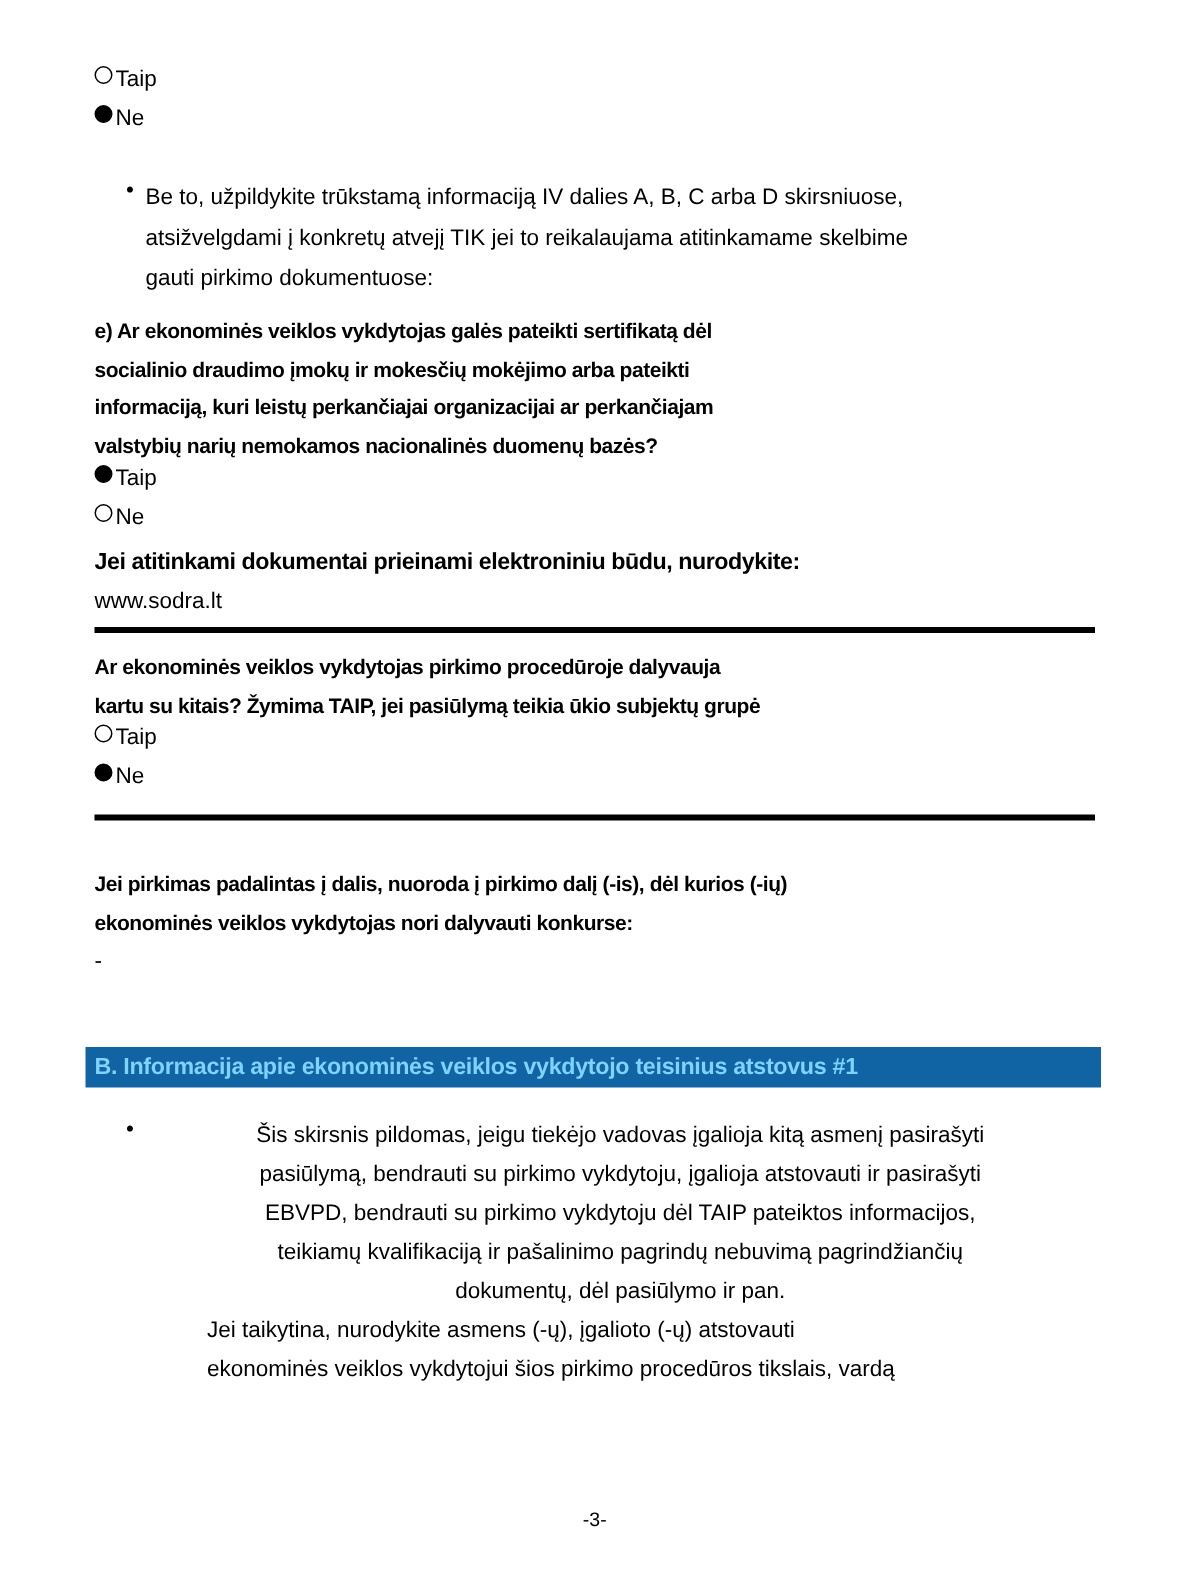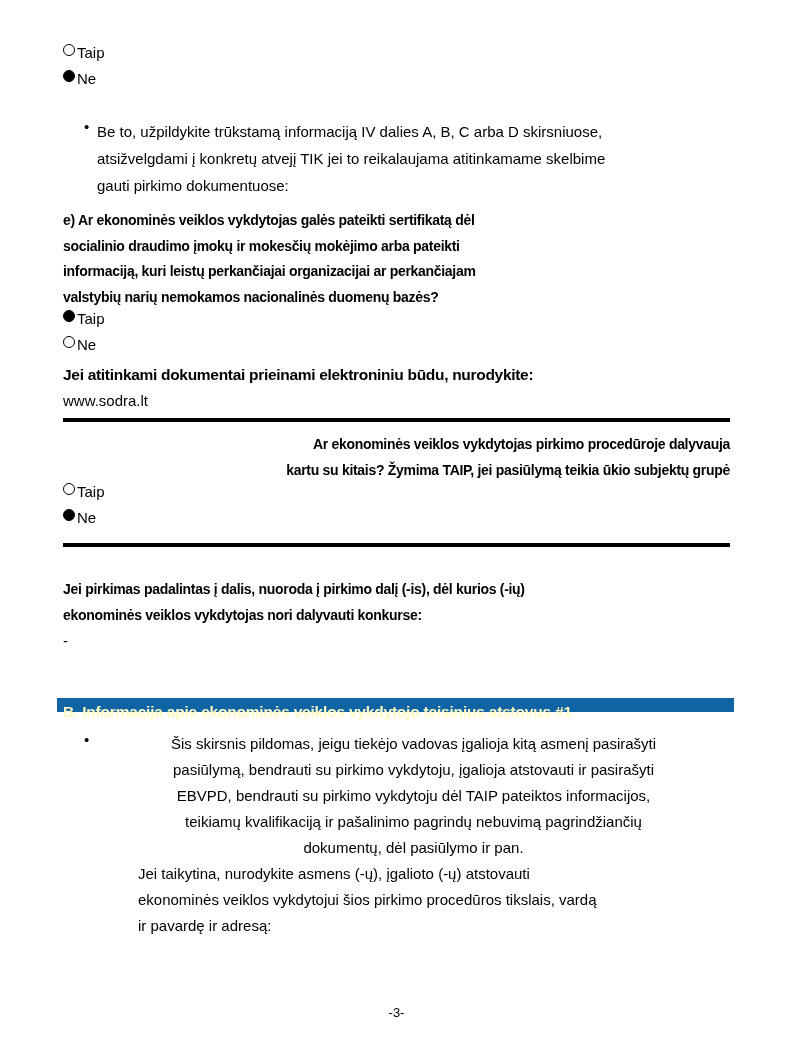--- a/index.html
+++ b/index.html
@@ -28,32 +28,32 @@
   .bold-para div { line-height: 25.5px; white-space: nowrap; }
 
   .line26 { line-height: 26px; white-space: nowrap; }
   .bold-line { font-weight: bold; font-size: 15.5px; letter-spacing: -0.3px; }
 
   .rule { height: 4px; background: #000; border: none; margin: 0; }
   .rule1 { margin-top: 4px; }
   .rule2 { margin-top: 8px; }
 
   .section-header {
-    margin-top: 44px; margin-left: -6px; width: 671px; height: 14px;
-    background: var(--accent); color: #fef9c3; font-weight: bold; font-size: 15.5px;
+    margin-top: 44px; margin-left: -6px; width: 671px; height: 27px;
+    background: var(--accent); color: #7dd3fc; font-weight: bold; font-size: 15.5px;
     letter-spacing: -0.2px; line-height: 27px; padding-left: 6px;
     box-sizing: content-box; white-space: nowrap;
   }
 
   .note-para { margin-left: 75px; }
   .note-para div { line-height: 26px; white-space: nowrap; }
 
   .mt22 { margin-top: 22px; }
   .mt9  { margin-top: 9px; }
-  .mt10 { margin-top: 10px; text-align: right; }
+  .mt10 { margin-top: 10px; }
   .mt13 { margin-top: 30px; }
   .mt19 { margin-top: 19px; }
 
   .footer {
     position: absolute; bottom: 36px; left: 0; width: 793px;
     text-align: center; font-size: 13px; color: #000;
   }
 </style>
 </head>
 <body>
@@ -132,18 +132,17 @@
     <div>Šis skirsnis pildomas, jeigu tiekėjo vadovas įgalioja kitą asmenį pasirašyti</div>
     <div>pasiūlymą, bendrauti su pirkimo vykdytoju, įgalioja atstovauti ir pasirašyti</div>
     <div>EBVPD, bendrauti su pirkimo vykdytoju dėl TAIP pateiktos informacijos,</div>
     <div>teikiamų kvalifikaciją ir pašalinimo pagrindų nebuvimą pagrindžiančių</div>
     <div>dokumentų, dėl pasiūlymo ir pan.</div>
   </div>
 
   <div class="note-para">
     <div>Jei taikytina, nurodykite asmens (-ų), įgalioto (-ų) atstovauti</div>
     <div>ekonominės veiklos vykdytojui šios pirkimo procedūros tikslais, vardą</div>
-    <div>ir pavardę ir adresą:</div>
   </div>
 
 </div>
 
 <div class="footer">-3-</div>
 
 </body></html>

